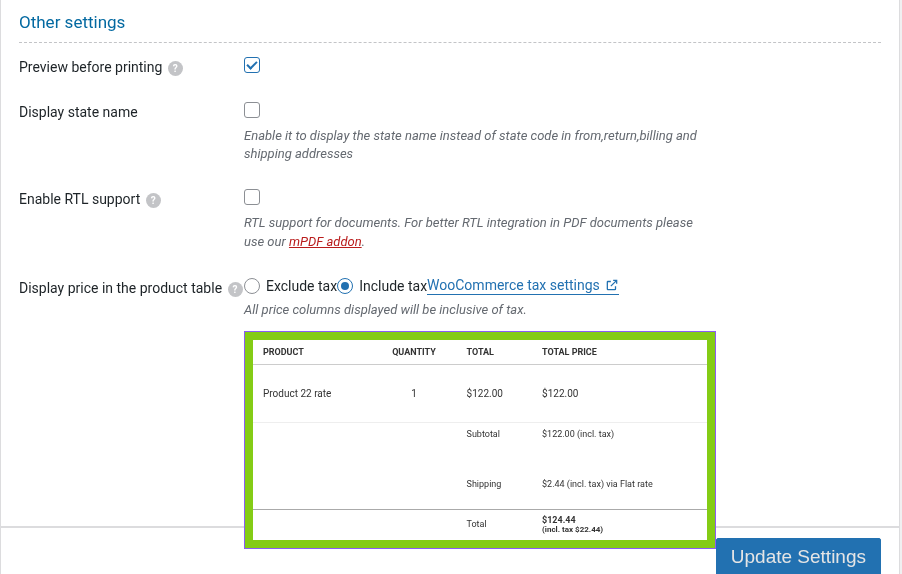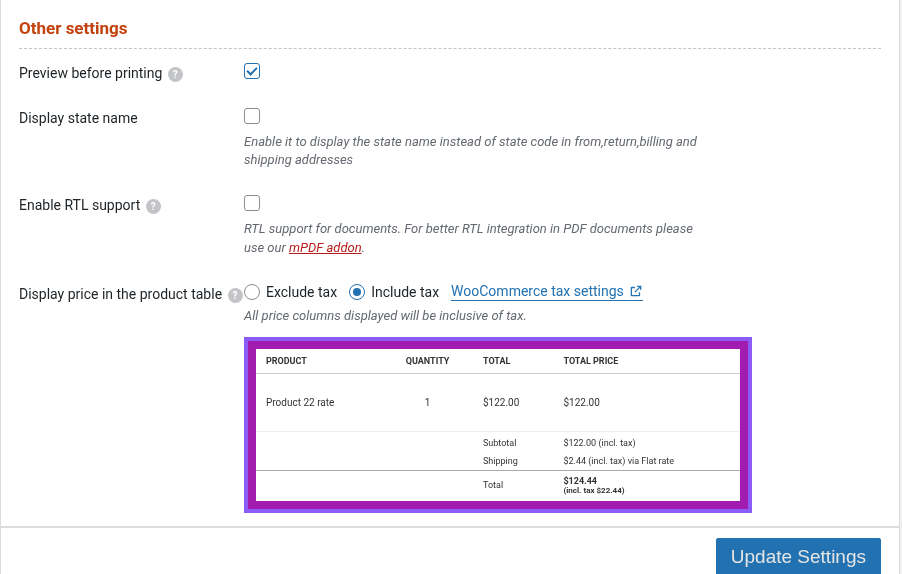--- a/index.html
+++ b/index.html
@@ -17,23 +17,23 @@
       border: 1px solid #dcdcde;
       border-top: none;
       margin: 0;
       width: 900px;
       height: 527px;
       padding: 0 18px 18px 18px;
       position: relative;
     }
     .section-heading {
       font-size: 17px;
-      font-weight: 700;
-      color: #c2410c;
-      padding: 18px 0 10px 0;
+      font-weight: 400;
+      color: #0369a1;
+      padding: 12px 0 10px 0;
       border-bottom: 1px dashed #c3c4c7;
       margin-bottom: 14px;
     }
     .form-row {
       display: flex;
       align-items: flex-start;
       margin-bottom: 26px;
     }
     .form-label-col {
       width: 225px;
@@ -93,21 +93,21 @@
       line-height: 1.4;
       max-width: 460px;
     }
     .subtext a {
       color: #b91c1c;
       text-decoration: underline;
     }
     .radio-row {
       display: flex;
       align-items: center;
-      gap: 12px;
+      gap: 0;
       flex-wrap: wrap;
       margin-bottom: 6px;
     }
     .radio-wrap {
       display: inline-flex;
       align-items: center;
       gap: 6px;
       font-size: 14px;
     }
     input[type="radio"].wp-radio {
@@ -142,24 +142,24 @@
     }
     .ext-icon {
       display: inline-block;
       width: 14px;
       height: 14px;
       vertical-align: -2px;
       margin-left: 2px;
     }
     .preview-box {
       margin-top: 12px;
-      border: 4px solid #8b5cf6;
-      background: #a21caf;
+      border: 1px solid #8b5cf6;
+      background: #84cc16;
       padding: 8px;
-      width: 508px;
+      width: 472px;
     }
     .preview-inner-table {
       width: 100%;
       border-collapse: collapse;
       background: #fff;
       font-size: 10px;
     }
     .preview-inner-table thead th {
       font-weight: 700;
       text-align: left;
@@ -173,21 +173,21 @@
     .preview-inner-table thead th:nth-child(3),
     .preview-inner-table tbody td:nth-child(3),
     .preview-inner-table thead th:nth-child(4),
     .preview-inner-table tbody td:nth-child(4) { text-align: left; }
     .preview-inner-table tbody td {
       padding: 23px 10px;
       border-bottom: 1px solid #eee;
       color: #333;
     }
     .summary-row td {
-      padding: 4px 10px !important;
+      padding: 20px 10px !important;
       font-size: 9px;
       border-bottom: none !important;
     }
     .summary-row td:nth-child(1),
     .summary-row td:nth-child(2) { border: none; }
     .summary-label { text-align: right; }
     .summary-row.first td { border-top: 1px solid #aaa; padding-top: 6px !important; }
     .summary-row.total td { border-top: 1px solid #aaa; font-weight: 700; padding-top: 5px !important; padding-bottom: 6px !important; }
     .summary-row.total .summary-label { font-weight: 400; }
     .summary-val-sub { display: block; font-weight: 700; font-size: 8px; }

